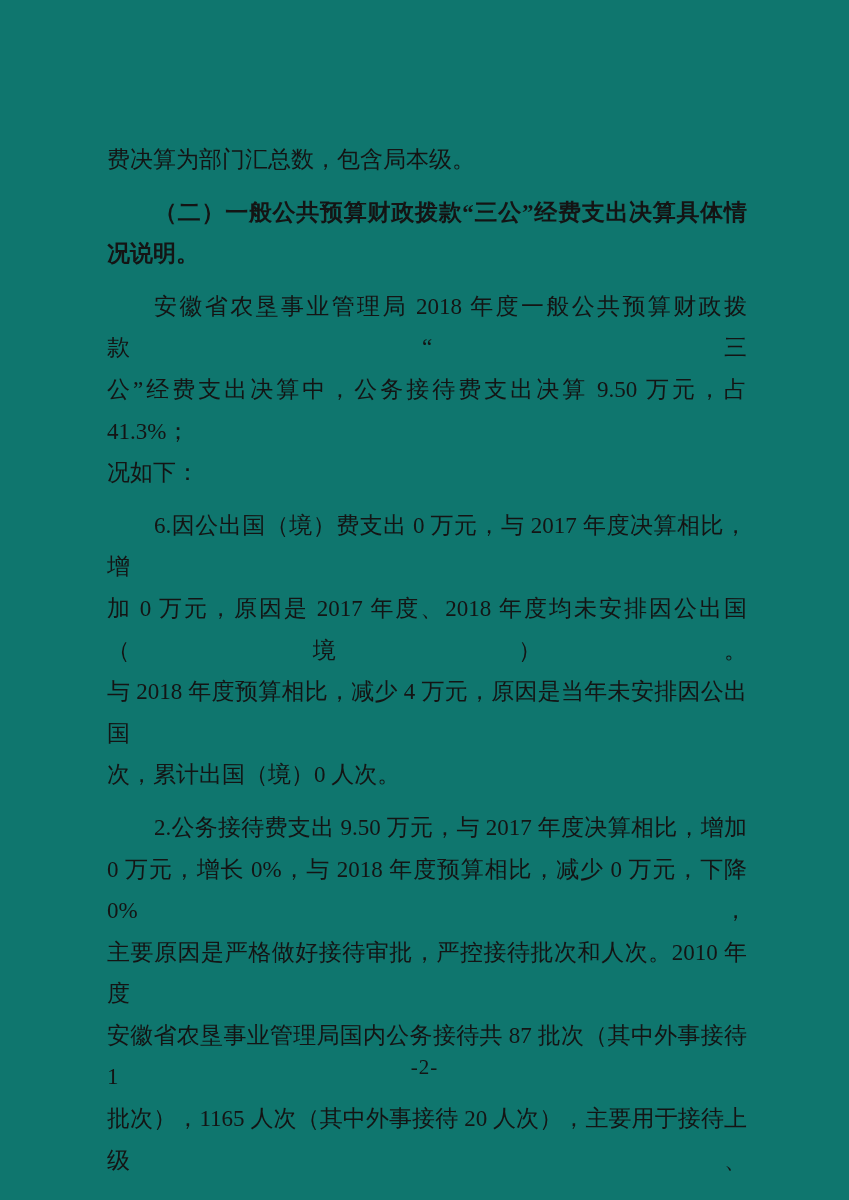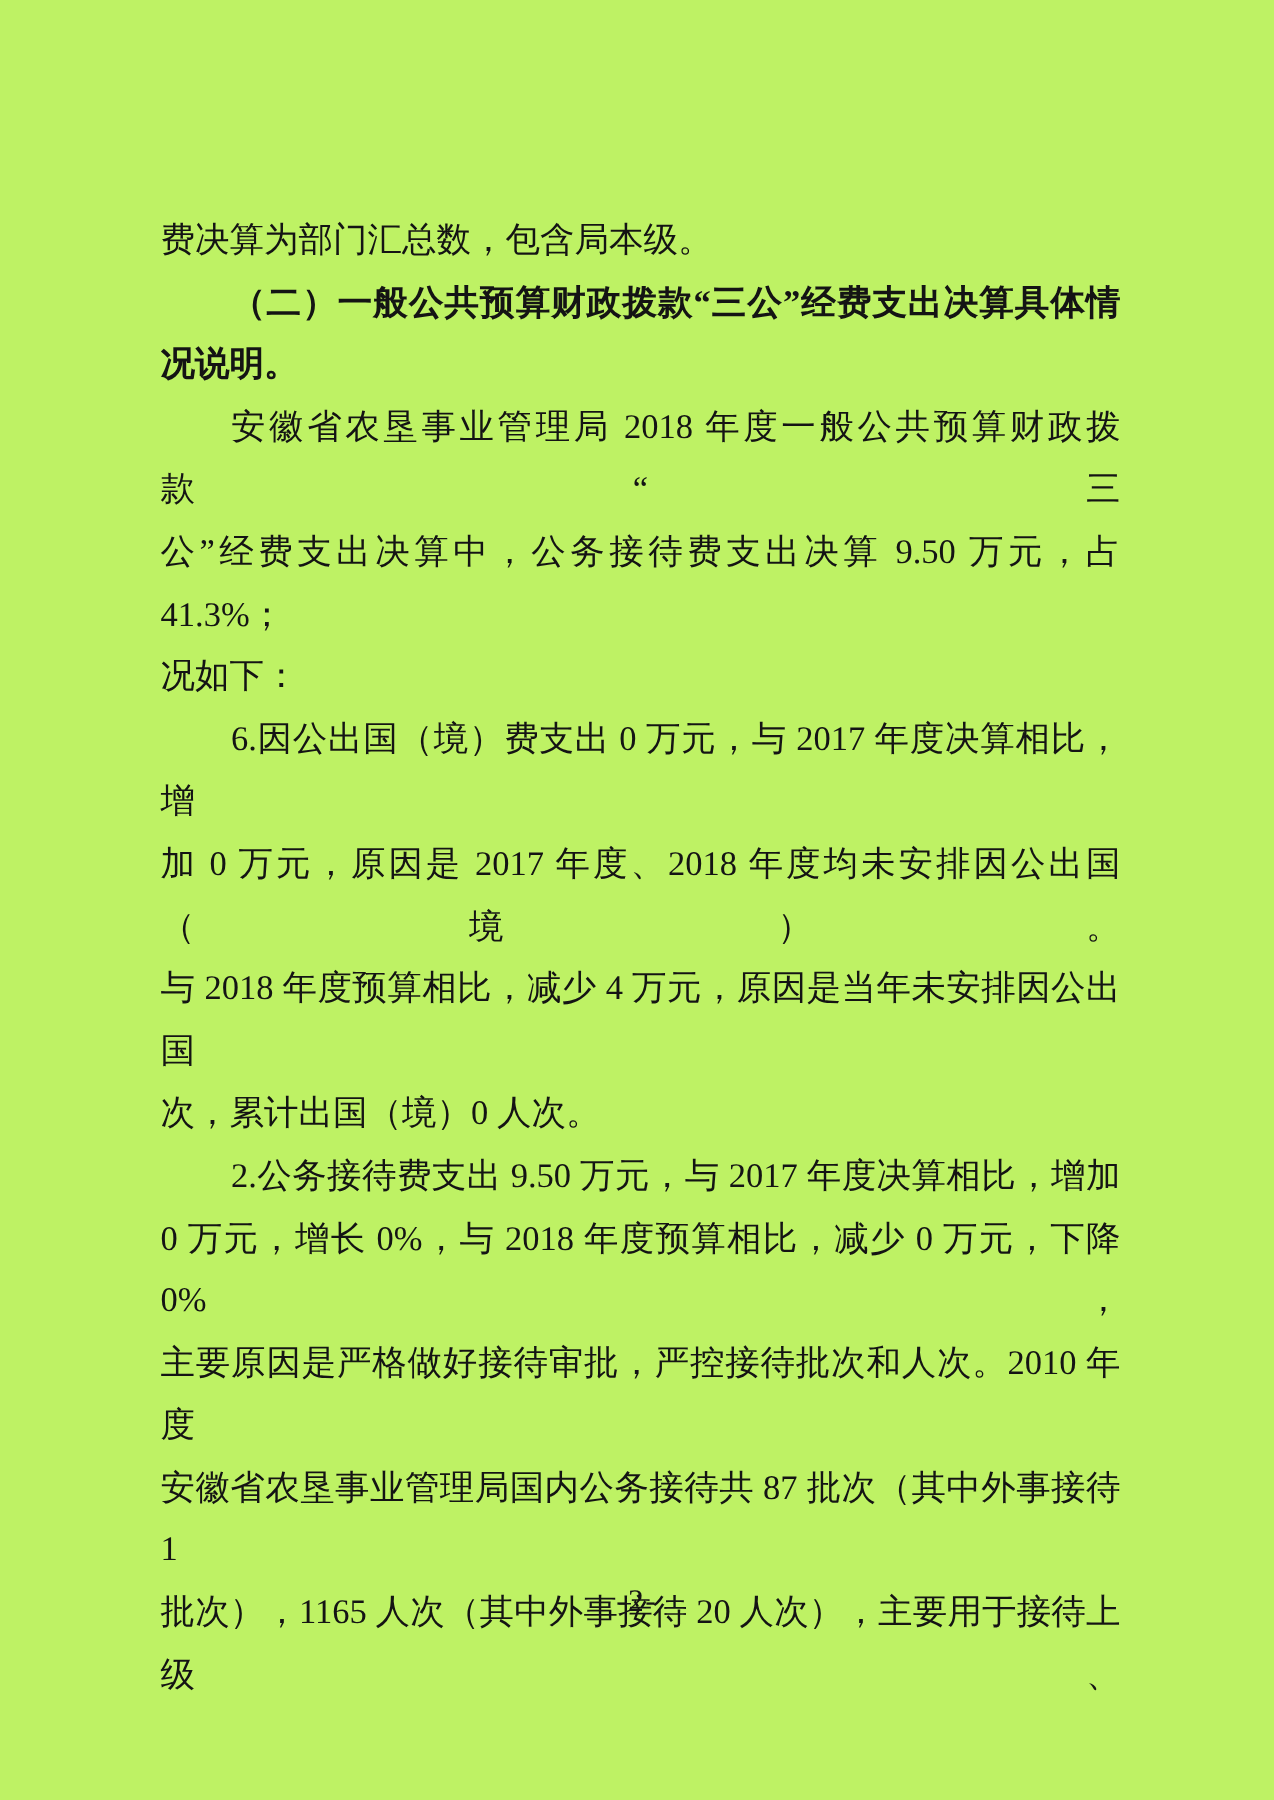--- a/index.html
+++ b/index.html
@@ -1,42 +1,42 @@
 <!DOCTYPE html>
 <html><head>
 <meta charset="utf-8">
 <style>
   * { margin: 0; padding: 0; box-sizing: border-box; }
   html, body { background: #ffffff; }
   .page {
     position: relative;
     width: 849px;
     height: 1200px;
-    background: #bef264;
+    background: #0f766e;
     overflow: hidden;
     font-family: "Liberation Serif", "DejaVu Serif", serif;
     color: #141414;
   }
   .textblock {
     position: absolute;
     left: 107px;
     top: 139px;
     width: 640px;
     font-size: 23px;
     line-height: 41.6px;
   }
   .line {
     text-align: justify;
     text-align-last: justify;
     white-space: normal;
   }
   .line.last {
     text-align-last: left;
   }
-  .indent { text-indent: 47px; }
+  .indent { text-indent: 47px; margin-top: 11px; }
   .bold { font-weight: bold; }
   .pageno {
     position: absolute;
     top: 1055px;
     left: 0;
     width: 100%;
     text-align: center;
     font-size: 21px;
     letter-spacing: 1px;
     color: #141414;

